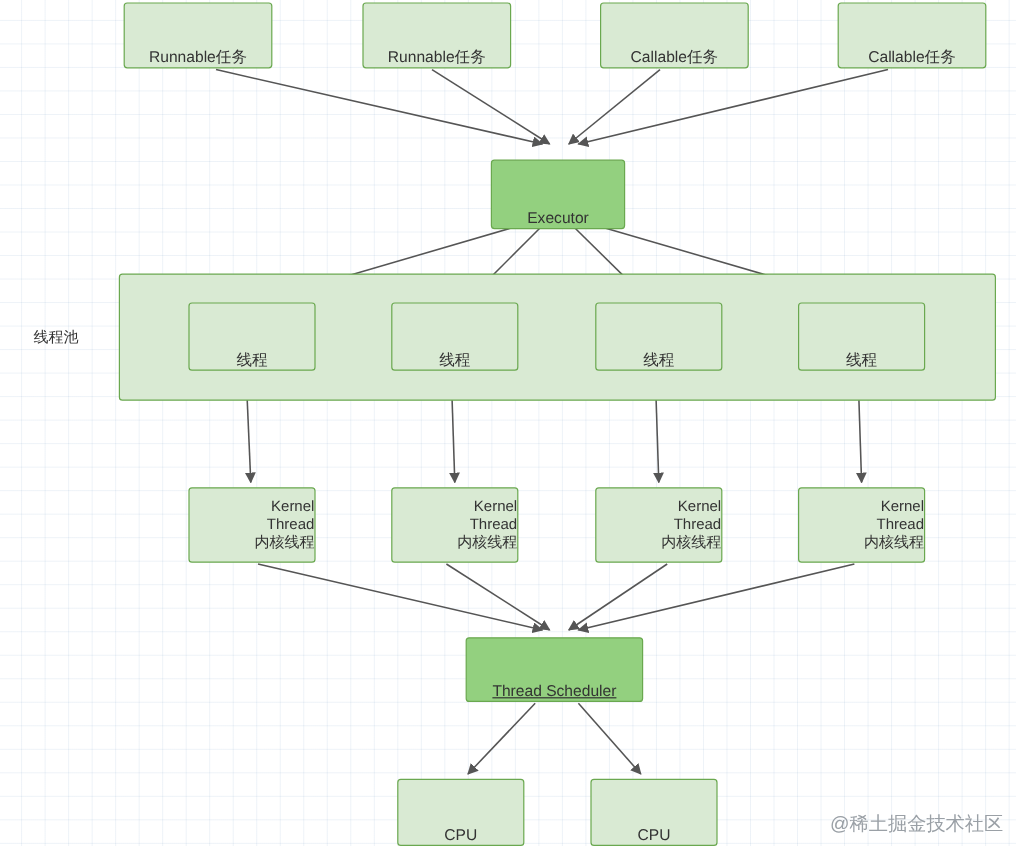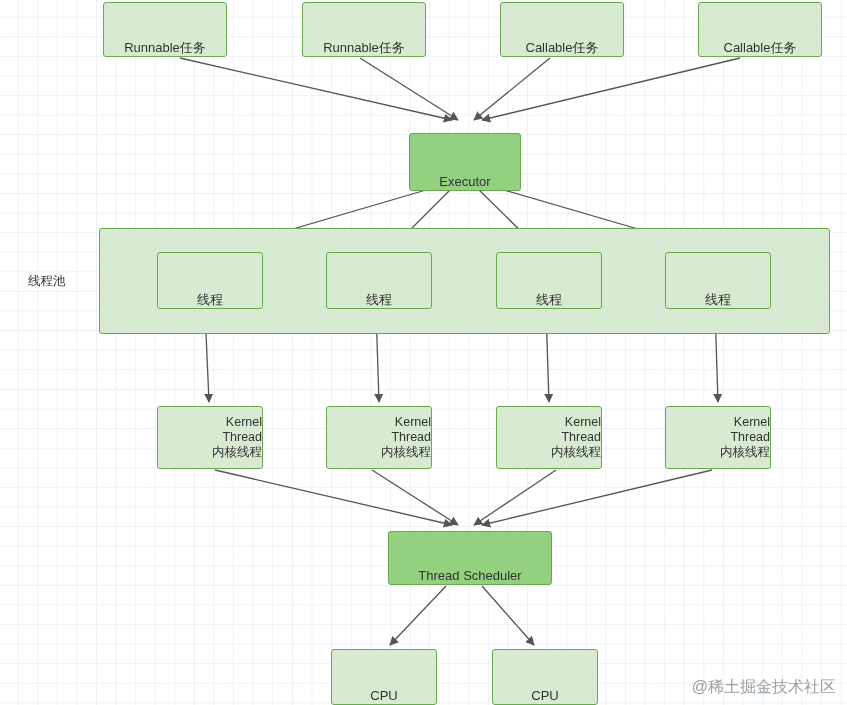--- a/index.html
+++ b/index.html
@@ -160,21 +160,21 @@
     <span>Kernel</span>
     <span>Thread</span>
     <span>内核线程</span>
   </div>
   <div class="node kernel" style="left:665px; top:406px; width:106px; height:63px;">
     <span>Kernel</span>
     <span>Thread</span>
     <span>内核线程</span>
   </div>
 
-  <div class="node strong" style="left:388px; top:531px; width:164px; height:54px;">
+  <div class="node strong" style="left:388px; top:531px; width:148px; height:54px;text-decoration:underline;">
     <span>Thread Scheduler</span>
   </div>
 
   <div class="node" style="left:331px; top:649px; width:106px; height:56px;">
     <span>CPU</span>
   </div>
   <div class="node" style="left:492px; top:649px; width:106px; height:56px;">
     <span>CPU</span>
   </div>
 

